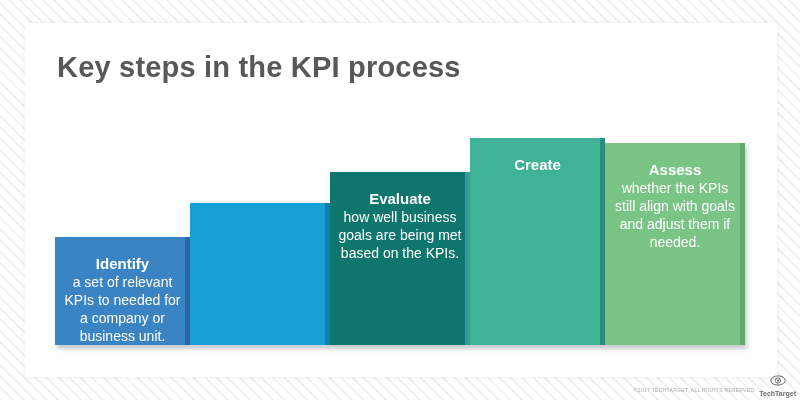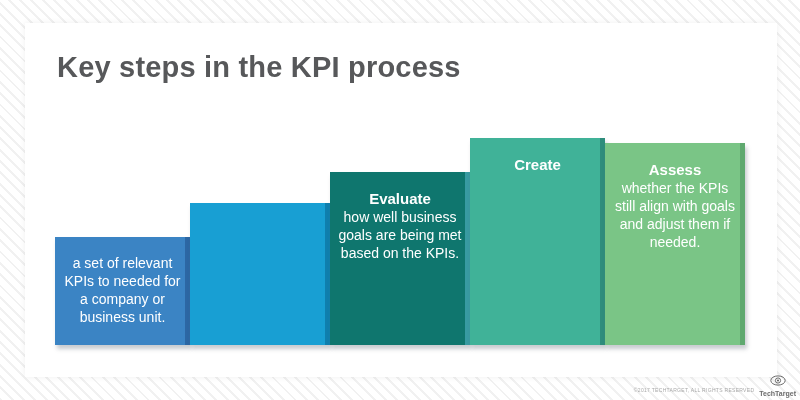--- a/index.html
+++ b/index.html
@@ -81,20 +81,21 @@
   }
 </style>
 </head>
 <body>
 
 <div class="card">
   <h1 class="title" style="color: rgb(87, 88, 90);">Key steps in the KPI process</h1>
 
   <div class="steps">
     <div class="step step-1" style="background: rgb(59, 132, 196); box-shadow: rgb(44, 103, 164) -5px 0px 0px inset, rgba(100, 110, 120, 0.35) 2px 4px 4px;">
+      <div class="step-heading">Identify</div>
       <div class="step-body">a set of relevant KPIs to needed for a company or business unit.</div>
     </div>
     <div class="step step-2" style="background: rgb(24, 159, 211); box-shadow: rgb(15, 127, 174) -5px 0px 0px inset, rgba(100, 110, 120, 0.35) 2px 4px 4px;">
     </div>
     <div class="step step-3" style="background: #0f766e; box-shadow: rgb(56, 155, 162) -5px 0px 0px inset, rgba(100, 110, 120, 0.35) 2px 4px 4px;">
       <div class="step-heading">Evaluate</div>
       <div class="step-body">how well business goals are being met based on the KPIs.</div>
     </div>
     <div class="step step-4" style="background: rgb(64, 178, 152); box-shadow: rgb(46, 141, 124) -5px 0px 0px inset, rgba(100, 110, 120, 0.35) 2px 4px 4px;">
       <div class="step-heading">Create</div>

